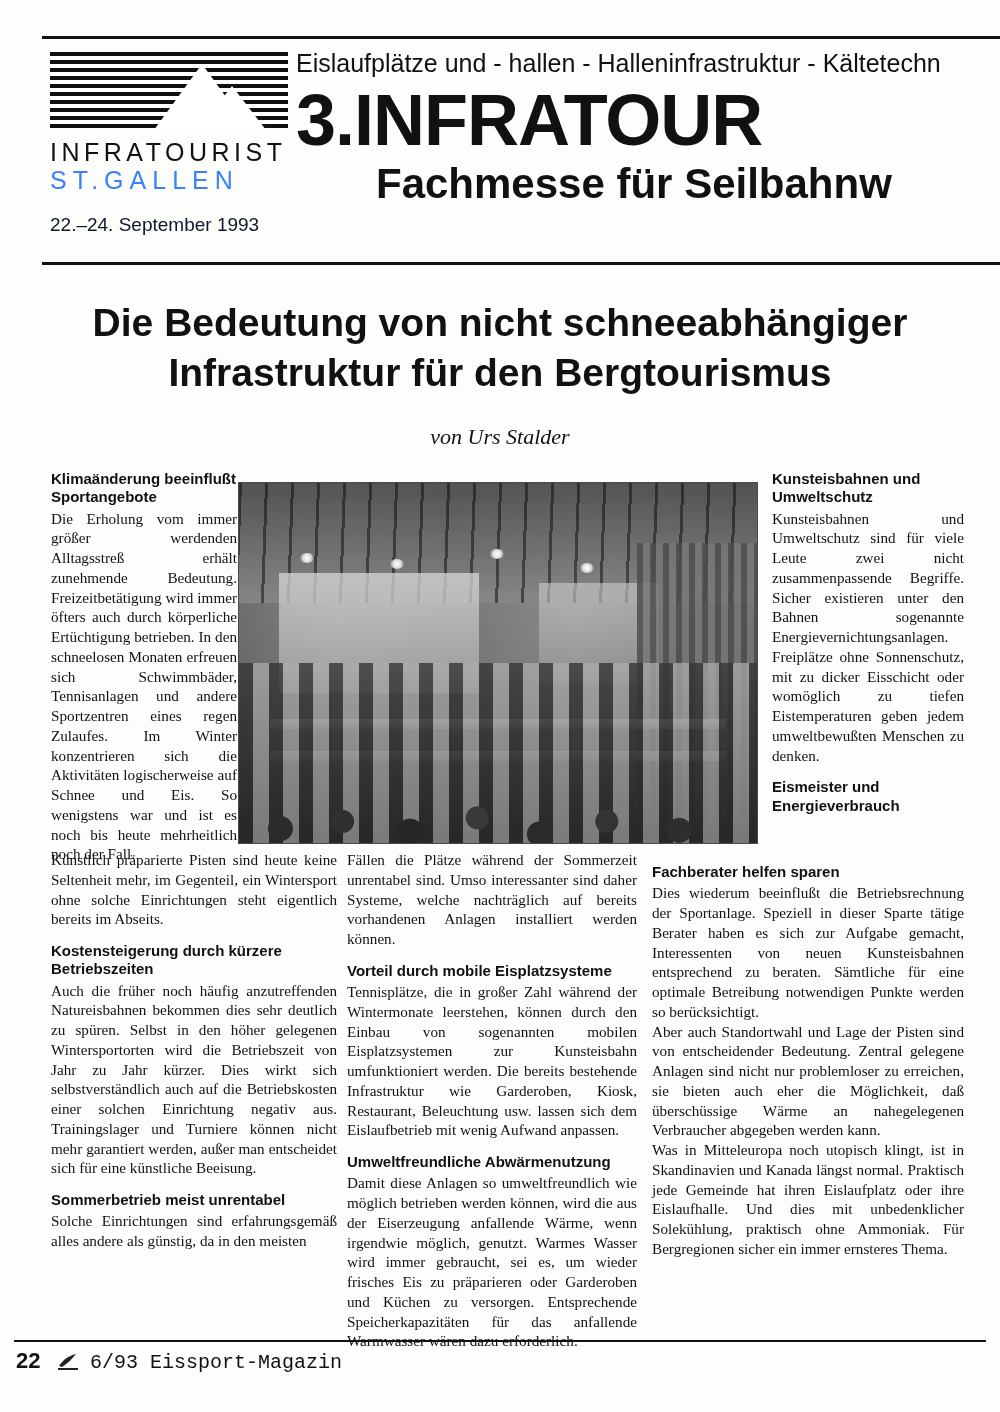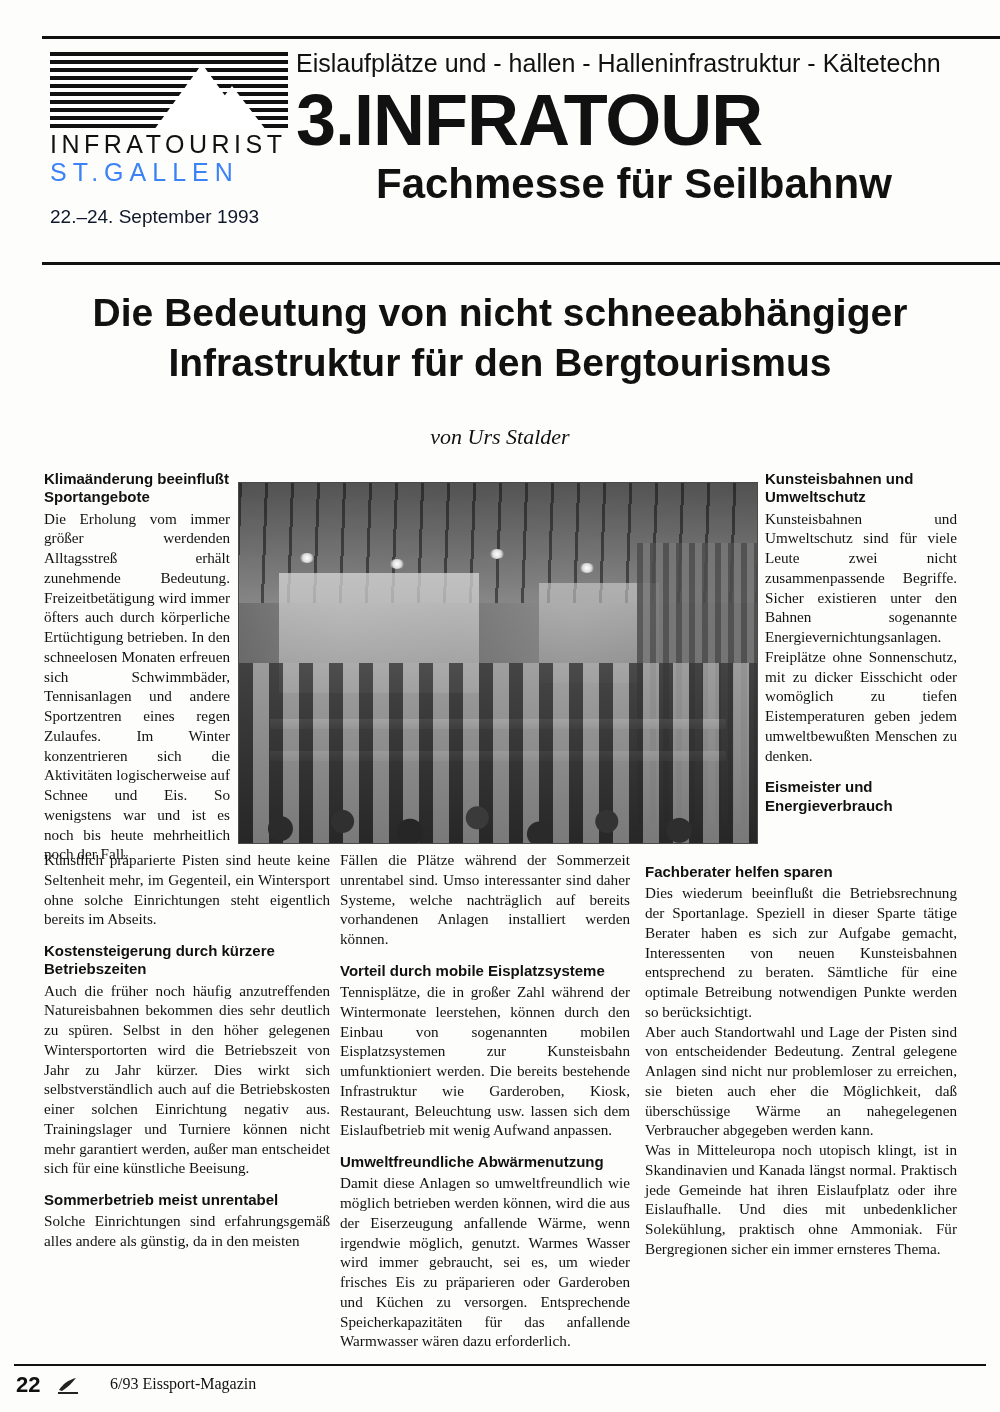--- a/index.html
+++ b/index.html
@@ -78,21 +78,21 @@
     width: 0; height: 0;
     border-left: 34px solid transparent;
     border-right: 34px solid transparent;
     border-bottom: 44px solid #ffffff;
   }
   .logo-name {
     font-family: "Liberation Sans", sans-serif;
     font-size: 25px;
     letter-spacing: 4.5px;
     color: #111;
-    margin-top: 0;
+    margin-top: 8px;
     line-height: 1.12;
     white-space: nowrap;
   }
   .logo-city {
     font-family: "Liberation Sans", sans-serif;
     font-size: 25px;
     letter-spacing: 6px;
     color: #3b82f6;
     line-height: 1.12;
     white-space: nowrap;
@@ -134,21 +134,21 @@
     color: #111;
     white-space: nowrap;
     line-height: 1.1;
     margin-top: 4px;
     margin-left: 80px;
   }
 
   
   .headline {
     position: absolute;
-    left: 40px; top: 288px;
+    left: 40px; top: 298px;
     width: 920px;
     text-align: center;
     font-family: "Liberation Sans", sans-serif;
     font-weight: bold;
     font-size: 39px;
     line-height: 1.28;
     color: #111;
   }
   .byline {
     position: absolute;
@@ -161,20 +161,21 @@
     color: #111;
   }
 
   
   .col {
     position: absolute;
     font-size: 15.2px;
     line-height: 1.30;
     text-align: justify;
     color: #111;
+    margin-left: 7px;
   }
   .col p { margin: 0 0 0 0; text-indent: 0; }
   .subhead {
     font-family: "Liberation Sans", sans-serif;
     font-weight: bold;
     font-size: 15px;
     line-height: 1.22;
     margin-bottom: 2px;
     text-align: left;
   }
@@ -238,21 +239,21 @@
     opacity: 0.8;
   }
 
   .col-l1 { left: 44px;  top: 850px; width: 286px; }
   .col-c1 { left: 340px; top: 850px; width: 290px; }
   .col-r1 { left: 645px; top: 850px; width: 312px; }
 
   
   .footer {
     position: absolute;
-    left: 0; bottom: 8px;
+    left: 0; bottom: 32px;
     width: 832px;
     height: 40px;
   }
   .footer-rule {
     position: absolute;
     left: 14px; top: 0;
     width: 972px; height: 2px;
     background: #111;
   }
   .page-number {
@@ -264,24 +265,23 @@
     color: #111;
   }
   .footer-mark {
     position: absolute;
     left: 56px; top: 10px;
     width: 24px; height: 22px;
   }
   .footer-text {
     position: absolute;
     left: 90px; top: 11px;
-    font-family: Liberation Serif, serif;
-    font-size: 16px;
-    color: #111;
-    margin-left: 20px;
+    font-family: Liberation Mono, monospace;
+    font-size: 20px;
+    color: #111;
   }
 </style>
 </head>
 <body>
 
 <div class="page">
 
   <div class="masthead">
     <div class="masthead-rule-top"></div>
 

